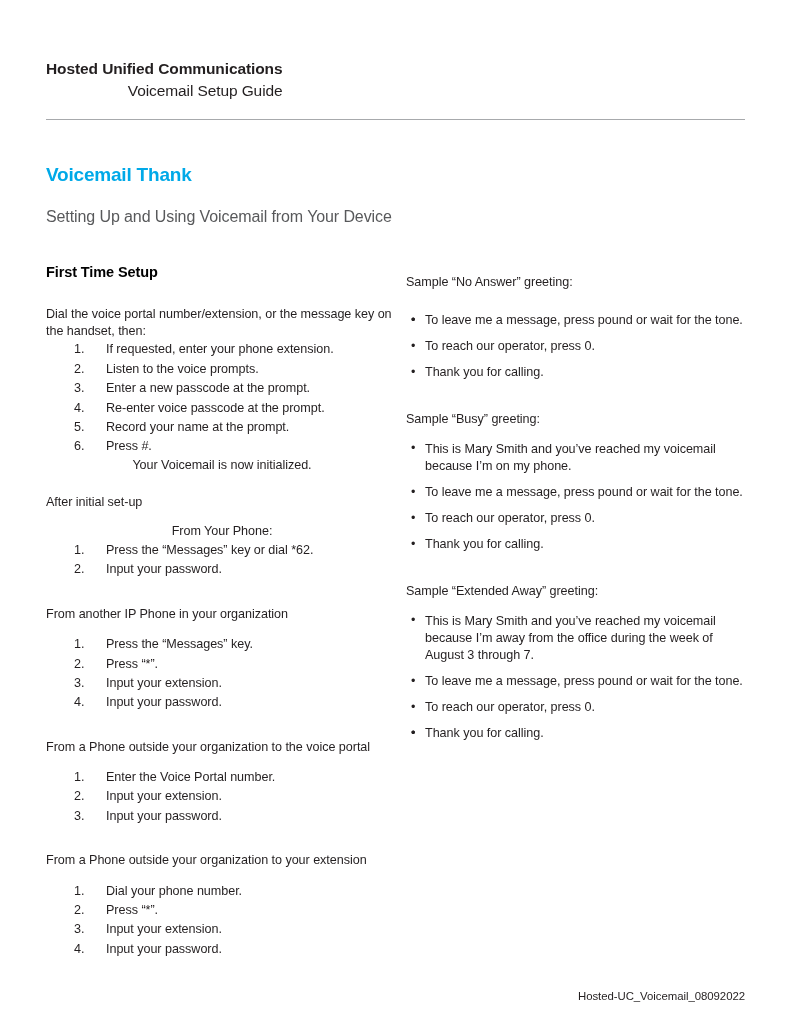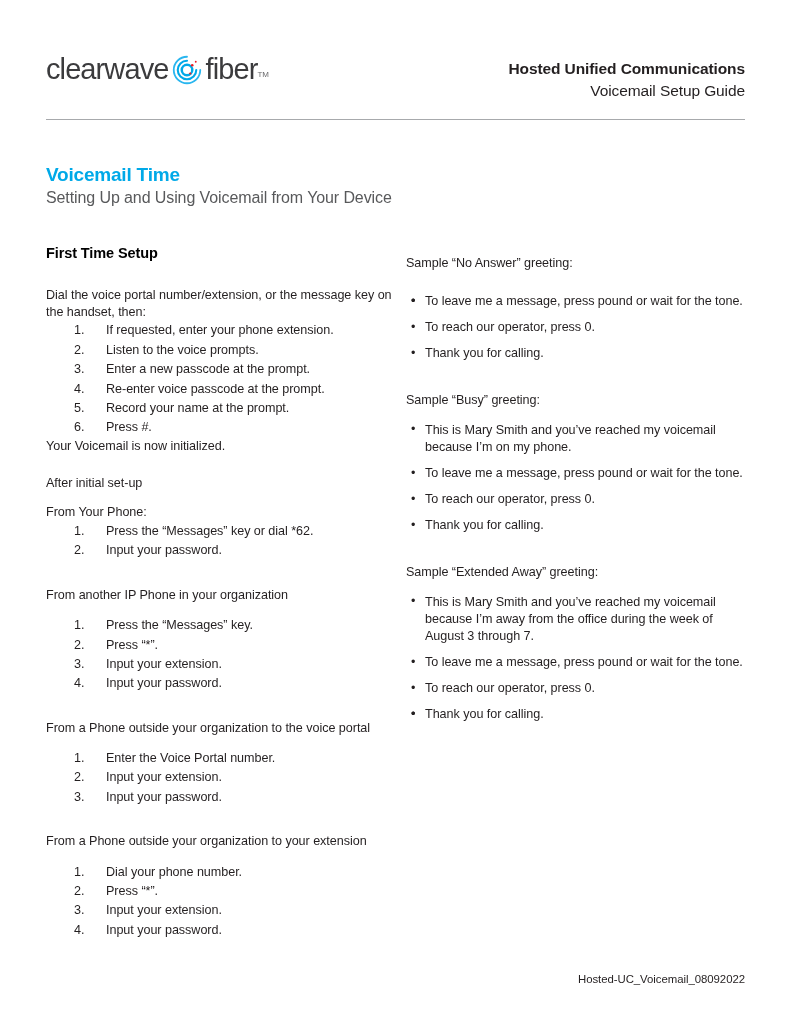--- a/index.html
+++ b/index.html
@@ -91,21 +91,21 @@
   
   .title-block { margin-top: 44px; }
   .doc-title {
     font-size: 19px;
     font-weight: bold;
     color: #00a9e8;
     letter-spacing: -0.2px;
     line-height: 1.2;
   }
   .doc-subtitle {
-    margin-top: 1px;
+    margin-top: 20px;
     font-size: 16px;
     font-weight: 400;
     color: #58595b;
     letter-spacing: -0.1px;
     line-height: 1.25;
   }
 
   
   .columns {
     display: flex;
@@ -130,20 +130,21 @@
     line-height: 1.38;
     letter-spacing: -0.05px;
   }
   p.plain {
     font-size: 12.6px;
     font-weight: 400;
     color: #231f20;
     margin: 0;
     line-height: 1.42;
     letter-spacing: -0.05px;
+    text-align: center;
   }
 
   ol.steps {
     margin: 0;
     padding: 0;
     list-style: none;
   }
   ol.steps li {
     font-size: 12.6px;
     color: #231f20;
@@ -182,60 +183,44 @@
 
   .gap-sm { height: 12px; }
   .gap-md { height: 19px; }
   .gap-lg { height: 26px; }
   .gap-xl { height: 30px; }
 
   
   .footer {
     position: absolute;
     right: 46px;
-    bottom: 39px;
+    bottom: 22px;
     font-size: 11.4px;
     color: #231f20;
     letter-spacing: -0.05px;
   }
 </style>
 </head>
 <body>
 
 <div class="page">
 
   <div class="header">
 
-    <div class="logo">
-      <span class="logo-word">clearwave</span>
-      <span class="logo-mark">
-        <svg viewBox="0 0 60 60" width="30" height="30" aria-hidden="true">
-          <circle cx="30" cy="30" r="10.5" fill="none" stroke="#00a9e8" stroke-width="5"></circle>
-          <path d="M30 11.5 A18.5 18.5 0 1 0 48.5 30" fill="none" stroke="#00a9e8" stroke-width="4.2" stroke-linecap="round"></path>
-          <path d="M30 3.5 A26.5 26.5 0 1 0 56.5 30" fill="none" stroke="#29b6ef" stroke-width="3.6" stroke-linecap="round"></path>
-          <circle cx="40.5" cy="20.5" r="2.6" fill="#ed1c24"></circle>
-          <circle cx="47.5" cy="13.5" r="1.9" fill="#ed1c24"></circle>
-          <circle cx="36.5" cy="37" r="2.2" fill="#ed1c24"></circle>
-          <rect x="24" y="26" width="13" height="8" fill="#ffffff"></rect>
-        </svg>
-      </span>
-      <span class="logo-word">fiber</span>
-      <span class="logo-tm">TM</span>
-    </div>
 
     <div class="header-titles">
       <div class="header-line1">Hosted Unified Communications</div>
       <div class="header-line2">Voicemail Setup Guide</div>
     </div>
   </div>
 
   <hr class="rule">
 
   <div class="title-block">
-    <div class="doc-title">Voicemail Time</div>
+    <div class="doc-title">Voicemail Thank</div>
     <div class="doc-subtitle">Setting Up and Using Voicemail from Your Device</div>
   </div>
 
   <div class="columns">
 
     <div class="col-left">
 
       <div class="section-heading">First Time Setup</div>
 
       <h4 class="bold-head">Dial the voice portal number/extension, or the message key on the handset, then:</h4>

